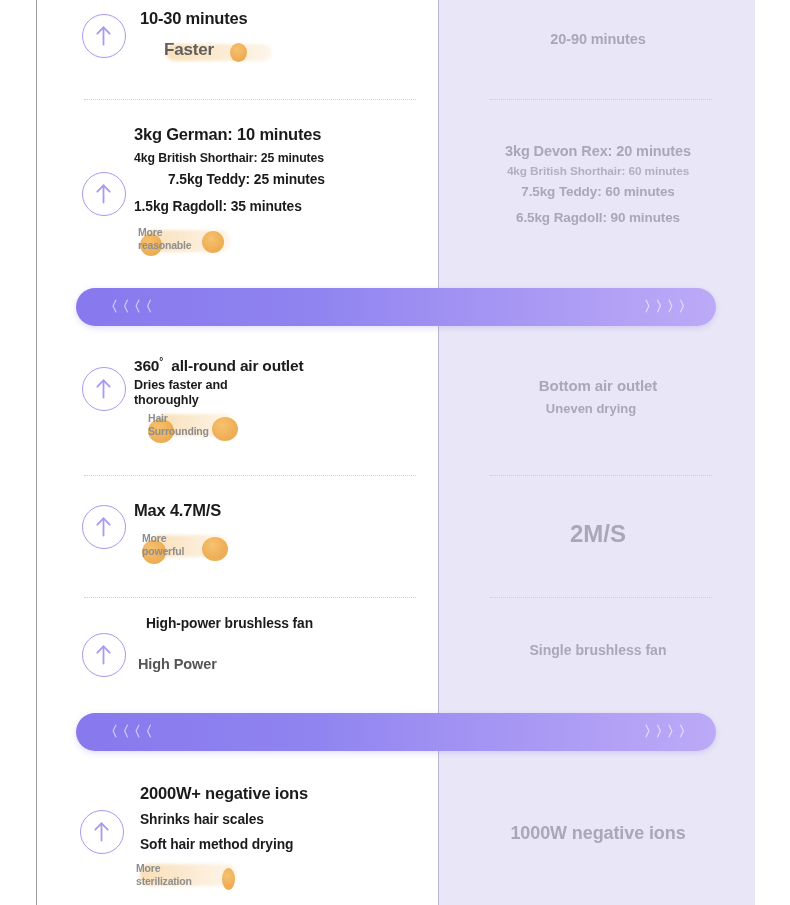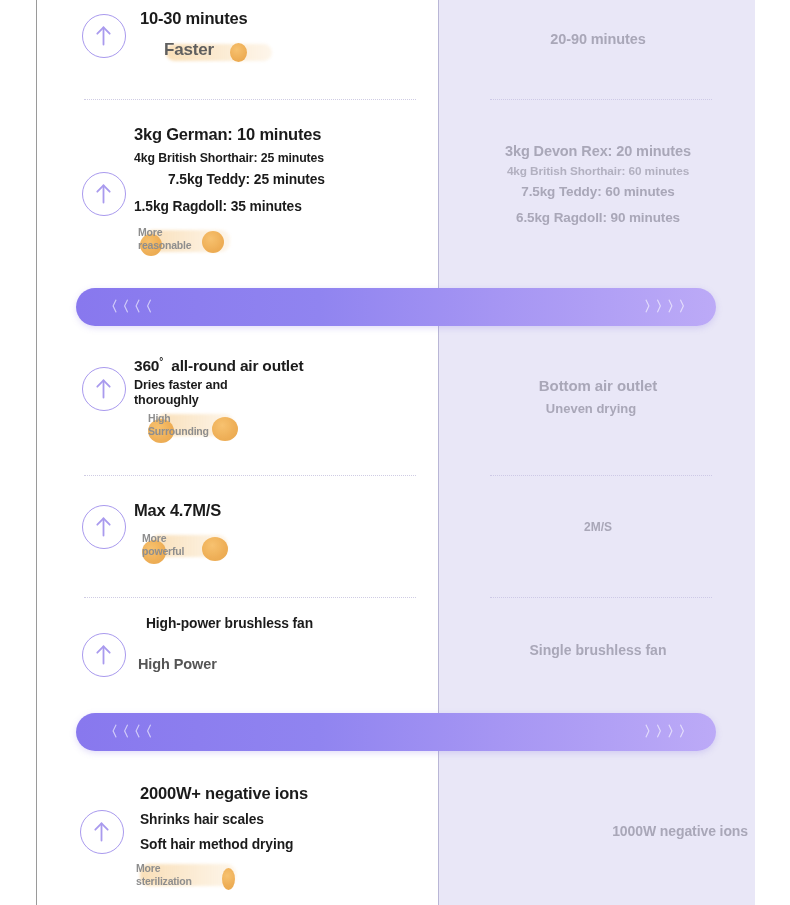--- a/index.html
+++ b/index.html
@@ -176,21 +176,21 @@
     letter-spacing: -0.1px;
     white-space: nowrap;
   }
   .r-plain {
     font-size: 13.5px;
     font-weight: bold;
     color: #a9a7b8;
     white-space: nowrap;
   }
   .r-big {
-    font-size: 12px;
+    font-size: 24px;
     font-weight: bold;
     color: #a9a7b8;
     white-space: nowrap;
   }
 
   
   .banner {
     position: absolute;
     left: 76px;
     width: 640px;
@@ -308,21 +308,21 @@
         <div class="l-head" style="position:absolute; left:58px; top:6px;">
           <span>360</span><span class="deg">°</span>&nbsp;&nbsp;<span>all-round air outlet</span>
         </div>
         <div class="l-body" style="position:absolute; left:58px; top:28px;">Dries faster and</div>
         <div class="l-body" style="position:absolute; left:58px; top:43px;">thoroughly</div>
 
         <div class="badge" style="left:72px; top:62px; width:130px; height:30px;">
           <span class="bar" style="left:8px; top:2px; width:78px; height:22px;"></span>
           <span class="blob" style="left:0px; top:7px; width:26px; height:24px;"></span>
           <span class="blob" style="left:64px; top:5px; width:26px; height:24px;"></span>
-          <span class="txt">High</span>
+          <span class="txt">Hair</span>
           <span class="txt">Surrounding</span>
         </div>
       </div>
 
       <div class="cell-right">
         <div class="r-head" style="position:absolute; left:0; right:0; top:27px; text-align:center; font-size:15px;">Bottom air outlet</div>
         <div class="r-plain" style="position:absolute; left:0; right:14px; top:51px; text-align:center; font-size:13px;">Uneven drying</div>
       </div>
 
       <div class="dots l" style="top:124px;"></div>
@@ -398,18 +398,18 @@
 
         <div class="badge" style="left:60px; top:87px; width:140px; height:30px;">
           <span class="bar" style="left:4px; top:2px; width:96px; height:22px;"></span>
           <span class="blob" style="left:86px; top:6px; width:13px; height:22px;"></span>
           <span class="txt">More</span>
           <span class="txt">sterilization</span>
         </div>
       </div>
 
       <div class="cell-right">
-        <div class="r-head" style="position:absolute; left:0; right:0; top:48px; text-align:right; font-size:14px;">1000W negative ions</div>
+        <div class="r-head" style="position:absolute; left:0; right:0; top:48px; text-align:center; font-size:18px;">1000W negative ions</div>
       </div>
     </div>
 
   </div>
 </div>
 
 </body></html>

